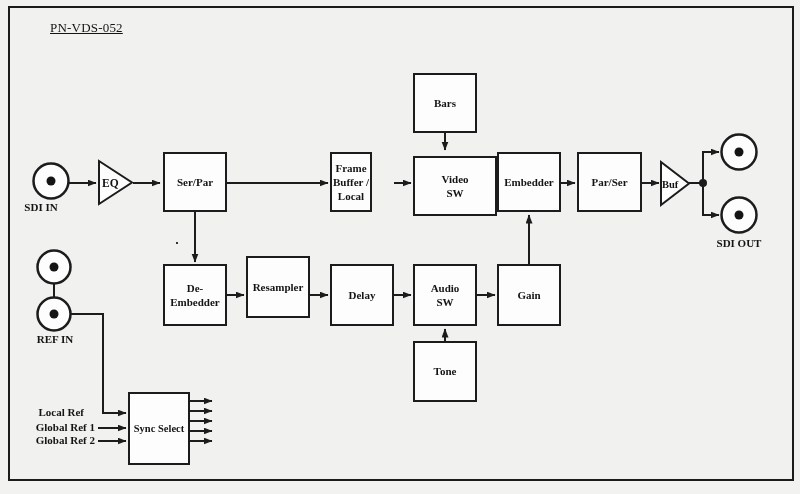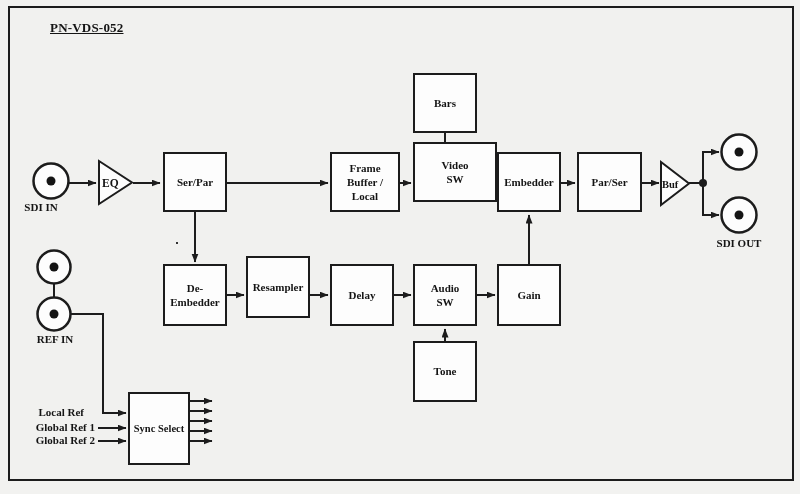--- a/index.html
+++ b/index.html
@@ -1,21 +1,21 @@
 <!DOCTYPE html>
 <html><head>
 <meta charset="utf-8">
 <style>
   html,body{margin:0;padding:0;}
   body{width:800px;height:494px;overflow:hidden;background:#f6f6f4;}
   .canvas{position:relative;width:800px;height:494px;background:#f2f2f0;
           font-family:"Liberation Serif",serif;color:#141414;}
   .frame{position:absolute;left:8px;top:6px;width:782px;height:471px;
          border:2px solid #1c1c1c;background:#f1f1ef;}
-  .title{position:absolute;left:50px;top:20px;font-size:13px;font-weight:bold;
+  .title{position:absolute;left:50px;top:20px;font-size:13px;font-weight:normal;
          text-decoration:underline;letter-spacing:.2px;}
   .box{position:absolute;box-sizing:border-box;background:#fdfdfd;
        border:2px solid #1c1c1c;display:flex;flex-direction:column;
        align-items:center;justify-content:center;text-align:center;
        font-weight:bold;font-size:11px;line-height:1.3;}
   .plabel{position:absolute;font-weight:bold;font-size:11px;line-height:1.2;
           white-space:nowrap;}
   .r{text-align:right;}
   svg{position:absolute;left:0;top:0;}
   .stray{position:absolute;left:176px;top:242px;width:2px;height:2px;background:#333;}
@@ -89,29 +89,29 @@
     <text x="102" y="187" font-size="11.5">EQ</text>
     <polygon points="661,162 661,205 689,183.5" fill="#fdfdfd" stroke="#1c1c1c" stroke-width="2"></polygon>
     <text x="662" y="187.5" font-size="10.5">Buf</text>
   </svg>
 
   <div class="title">PN-VDS-052</div>
 
   <div class="box" style="left:163px;top:152px;width:64px;height:60px">
     <span>Ser/Par</span>
   </div>
-  <div class="box" style="left:330px;top:152px;width:70px;height:60px">
+  <div class="box" style="left:330px;top:152px;width:42px;height:60px">
     <span>Frame</span>
     <span>Buffer /</span>
     <span>Local</span>
   </div>
   <div class="box" style="left:413px;top:73px;width:64px;height:60px">
     <span>Bars</span>
   </div>
-  <div class="box" style="left:413px;top:142px;width:84px;height:60px">
+  <div class="box" style="left:413px;top:156px;width:84px;height:60px">
     <span>Video</span>
     <span>SW</span>
   </div>
   <div class="box" style="left:497px;top:152px;width:64px;height:60px">
     <span>Embedder</span>
   </div>
   <div class="box" style="left:577px;top:152px;width:65px;height:60px">
     <span>Par/Ser</span>
   </div>
   <div class="box" style="left:163px;top:264px;width:64px;height:62px">

